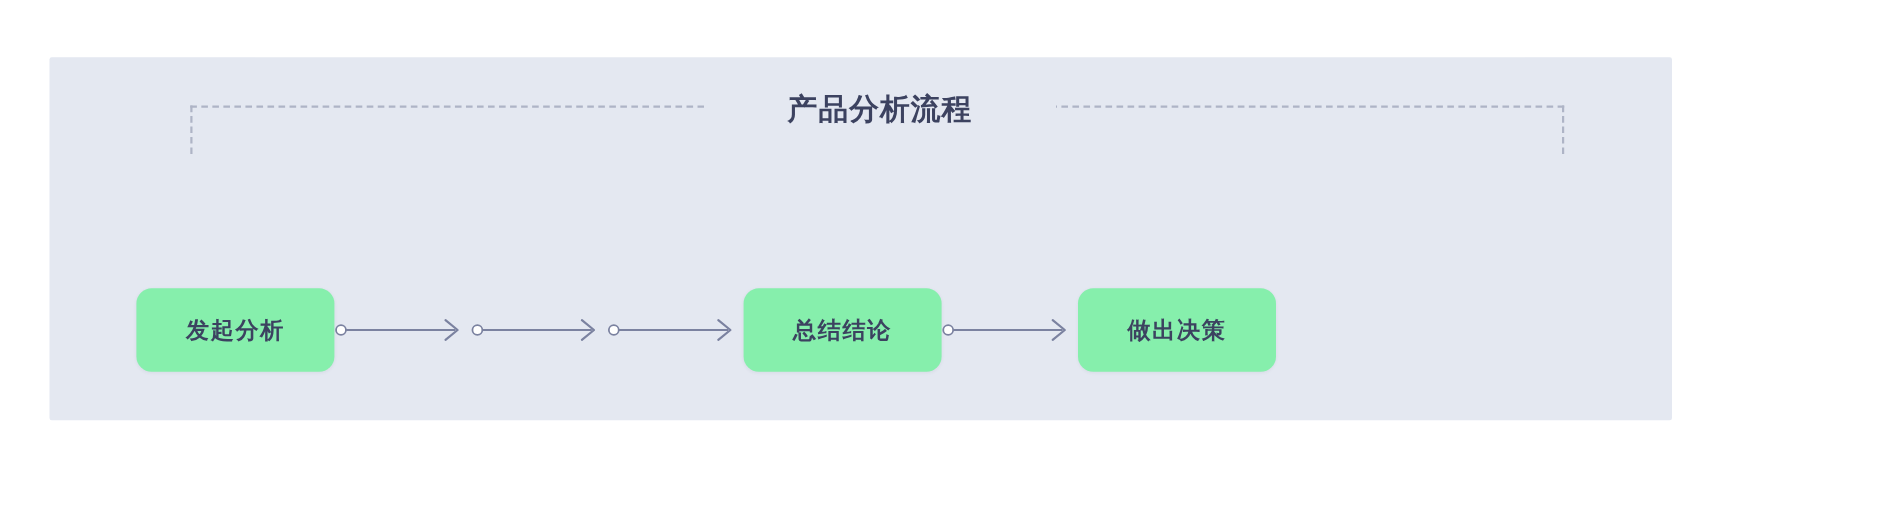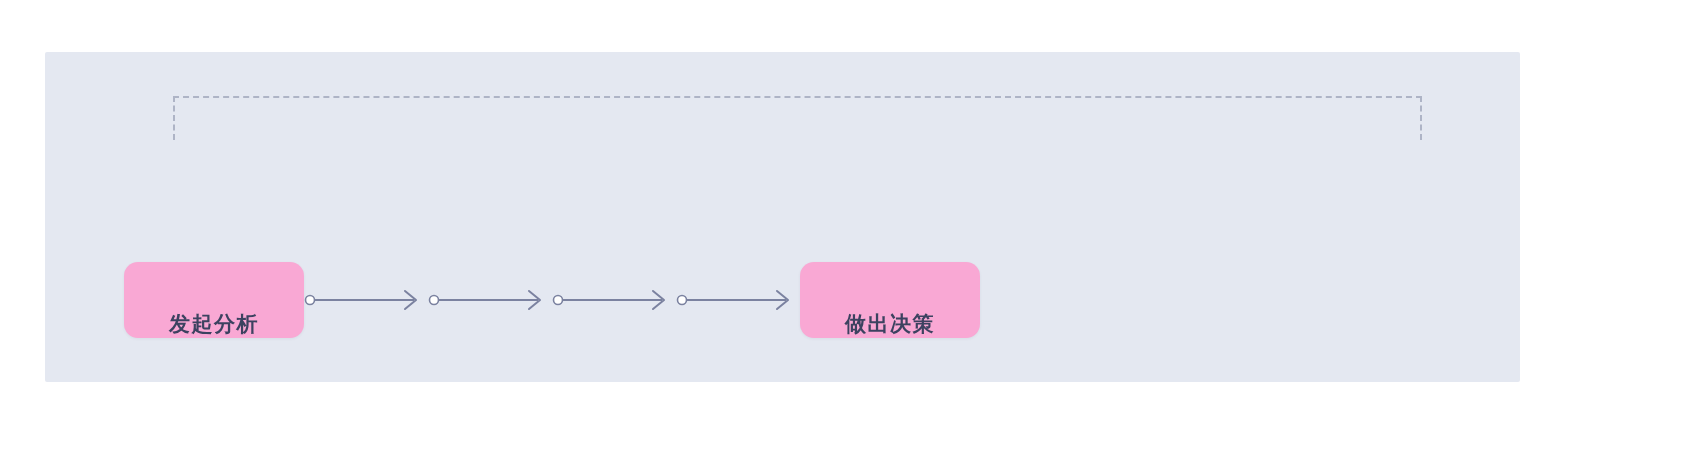--- a/index.html
+++ b/index.html
@@ -69,24 +69,24 @@
     left: 124px;
     top: 262px;
     height: 76px;
     display: flex;
     align-items: center;
   }
 
   .node-card {
     height: 76px;
     box-sizing: border-box;
-    background: #f9a8d4;
+    background: #86efac;
     border-radius: 14px;
     display: flex;
-    align-items: flex-end;
+    align-items: center;
     justify-content: center;
     padding: 0 30px;
     box-shadow: 0 1px 3px rgba(60, 66, 96, 0.07);
   }
 
   .node-label {
     font-size: 21px;
     font-weight: bold;
     color: #3c4260;
     letter-spacing: 1.5px;
@@ -106,20 +106,21 @@
 </style>
 </head>
 <body>
 
 <div id="canvas">
 
   <div id="panel"></div>
 
   <div id="group-frame"></div>
 
+  <div id="group-title">产品分析流程</div>
 
   <div id="flow-row">
 
     <div class="node-card" style="width:180px;">
       <span class="node-label">发起分析</span>
     </div>
 
     <div class="connector" style="width:124px;">
       <svg width="124" height="22" viewBox="0 0 124 22" aria-hidden="true">
         <circle cx="6" cy="11" r="4.5" fill="#ffffff" stroke="#7b82a0" stroke-width="1.6"></circle>
@@ -139,20 +140,23 @@
 
 
     <div class="connector" style="width:124px;">
       <svg width="124" height="22" viewBox="0 0 124 22" aria-hidden="true">
         <circle cx="6" cy="11" r="4.5" fill="#ffffff" stroke="#7b82a0" stroke-width="1.6"></circle>
         <line x1="10.5" y1="11" x2="110" y2="11" stroke="#7b82a0" stroke-width="2"></line>
         <polyline points="101,2 112,11 101,20" fill="none" stroke="#7b82a0" stroke-width="2" stroke-linecap="round" stroke-linejoin="round"></polyline>
       </svg>
     </div>
 
+    <div class="node-card" style="width:180px;">
+      <span class="node-label">总结结论</span>
+    </div>
 
     <div class="connector" style="width:124px;">
       <svg width="124" height="22" viewBox="0 0 124 22" aria-hidden="true">
         <circle cx="6" cy="11" r="4.5" fill="#ffffff" stroke="#7b82a0" stroke-width="1.6"></circle>
         <line x1="10.5" y1="11" x2="110" y2="11" stroke="#7b82a0" stroke-width="2"></line>
         <polyline points="101,2 112,11 101,20" fill="none" stroke="#7b82a0" stroke-width="2" stroke-linecap="round" stroke-linejoin="round"></polyline>
       </svg>
     </div>
 
     <div class="node-card" style="width:180px;">

